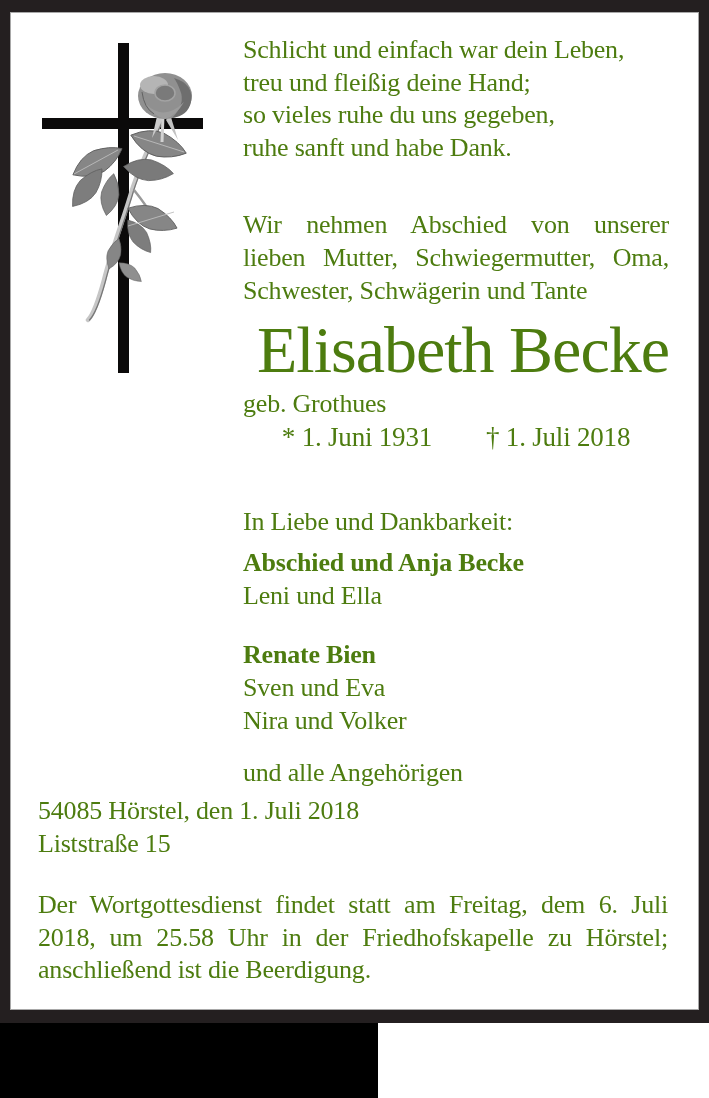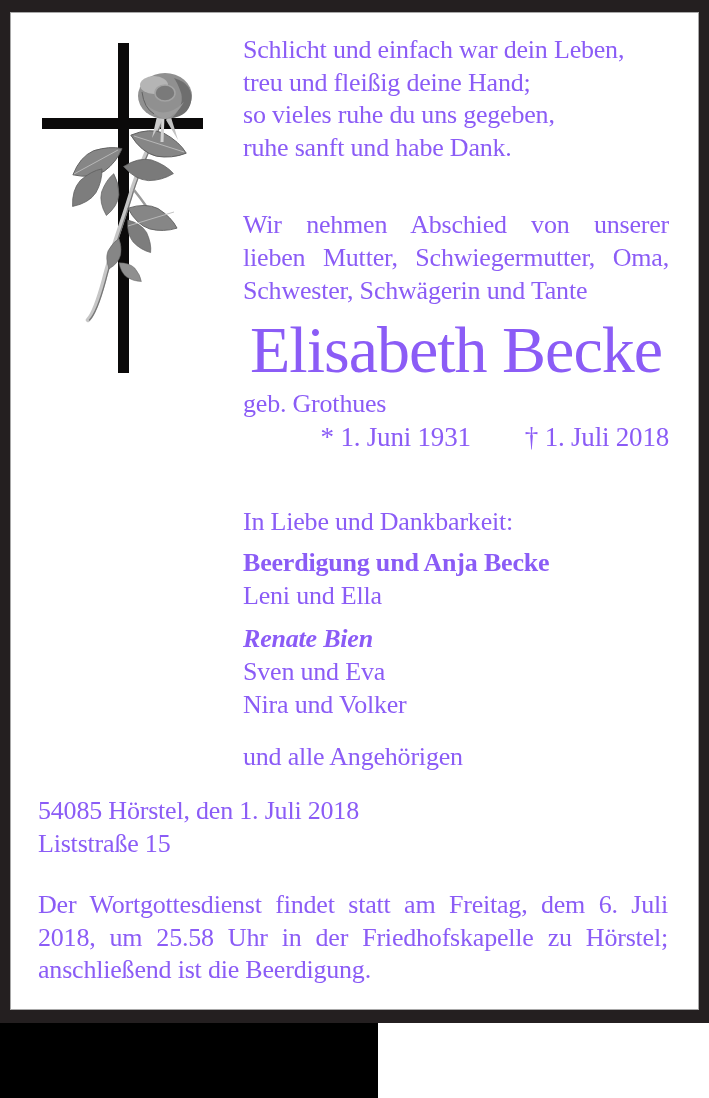--- a/index.html
+++ b/index.html
@@ -2,21 +2,21 @@
 <html><head>
 <meta charset="utf-8">
 <style>
   html,body{margin:0;padding:0;background:#ffffff;}
   .stage{
     position:relative;
     width:709px;height:1098px;
     background:#ffffff;
     overflow:hidden;
     font-family:"Liberation Serif","DejaVu Serif",serif;
-    color:#8b5cf6;
+    color:#4d7c0f;
   }
   
   .card{
     position:absolute;left:0;top:0;
     width:709px;height:1023px;
     box-sizing:border-box;
     background:#ffffff;
     border-style:solid;
     border-color:#241f20;
     border-width:12px 10px 13px 10px;
@@ -38,32 +38,32 @@
     width:165px;height:335px;
   }
   
   .txt{position:absolute;font-size:26px;line-height:32.5px;letter-spacing:-0.2px;}
   .verse{left:243px;top:34px;white-space:nowrap;}
   .farewell{left:243px;top:208px;width:426px;line-height:33px;}
   .jline{text-align:justify;text-align-last:justify;}
   .name{
     left:243px;top:315px;width:426px;
     font-size:66px;line-height:70px;letter-spacing:-1px;
-    text-align:center;white-space:nowrap;
+    text-align:right;white-space:nowrap;
   }
   .maiden{left:243px;top:388px;width:426px;text-align:left;}
   .dates{
     left:243px;top:421px;width:426px;
     font-size:27px;line-height:33px;
-    display:flex;justify-content:flex-end;gap:54px;white-space:nowrap;
+    display:flex;justify-content:center;gap:54px;white-space:nowrap;
   }
   .mourners{left:243px;top:505px;line-height:33px;white-space:nowrap;}
   .mourners .b{font-weight:700;}
   .m-gap-s{margin-top:8px;}
-  .m-gap-m{margin-top:10px;font-style:italic;}
+  .m-gap-m{margin-top:26px;}
   .m-gap-e{margin-top:19px;}
   .address{left:38px;top:794px;line-height:33px;white-space:nowrap;}
   .service{left:38px;top:889px;width:630px;}
 </style>
 </head>
 <body>
 
 <div class="stage">
 
   <div class="card">
@@ -132,21 +132,21 @@
 
   <div class="txt name">Elisabeth Becke</div>
   <div class="txt maiden">geb. Grothues</div>
   <div class="txt dates">
     <span>* 1. Juni 1931</span>
     <span>† 1. Juli 2018</span>
   </div>
 
   <div class="txt mourners">
     <div>In Liebe und Dankbarkeit:</div>
-    <div class="b m-gap-s">Beerdigung und Anja Becke</div>
+    <div class="b m-gap-s">Abschied und Anja Becke</div>
     <div>Leni und Ella</div>
     <div class="b m-gap-m">Renate Bien</div>
     <div>Sven und Eva</div>
     <div>Nira und Volker</div>
     <div class="m-gap-e">und alle Angehörigen</div>
   </div>
 
   <div class="txt address">
     <div>54085 Hörstel, den 1. Juli 2018</div>
     <div>Liststraße 15</div>

